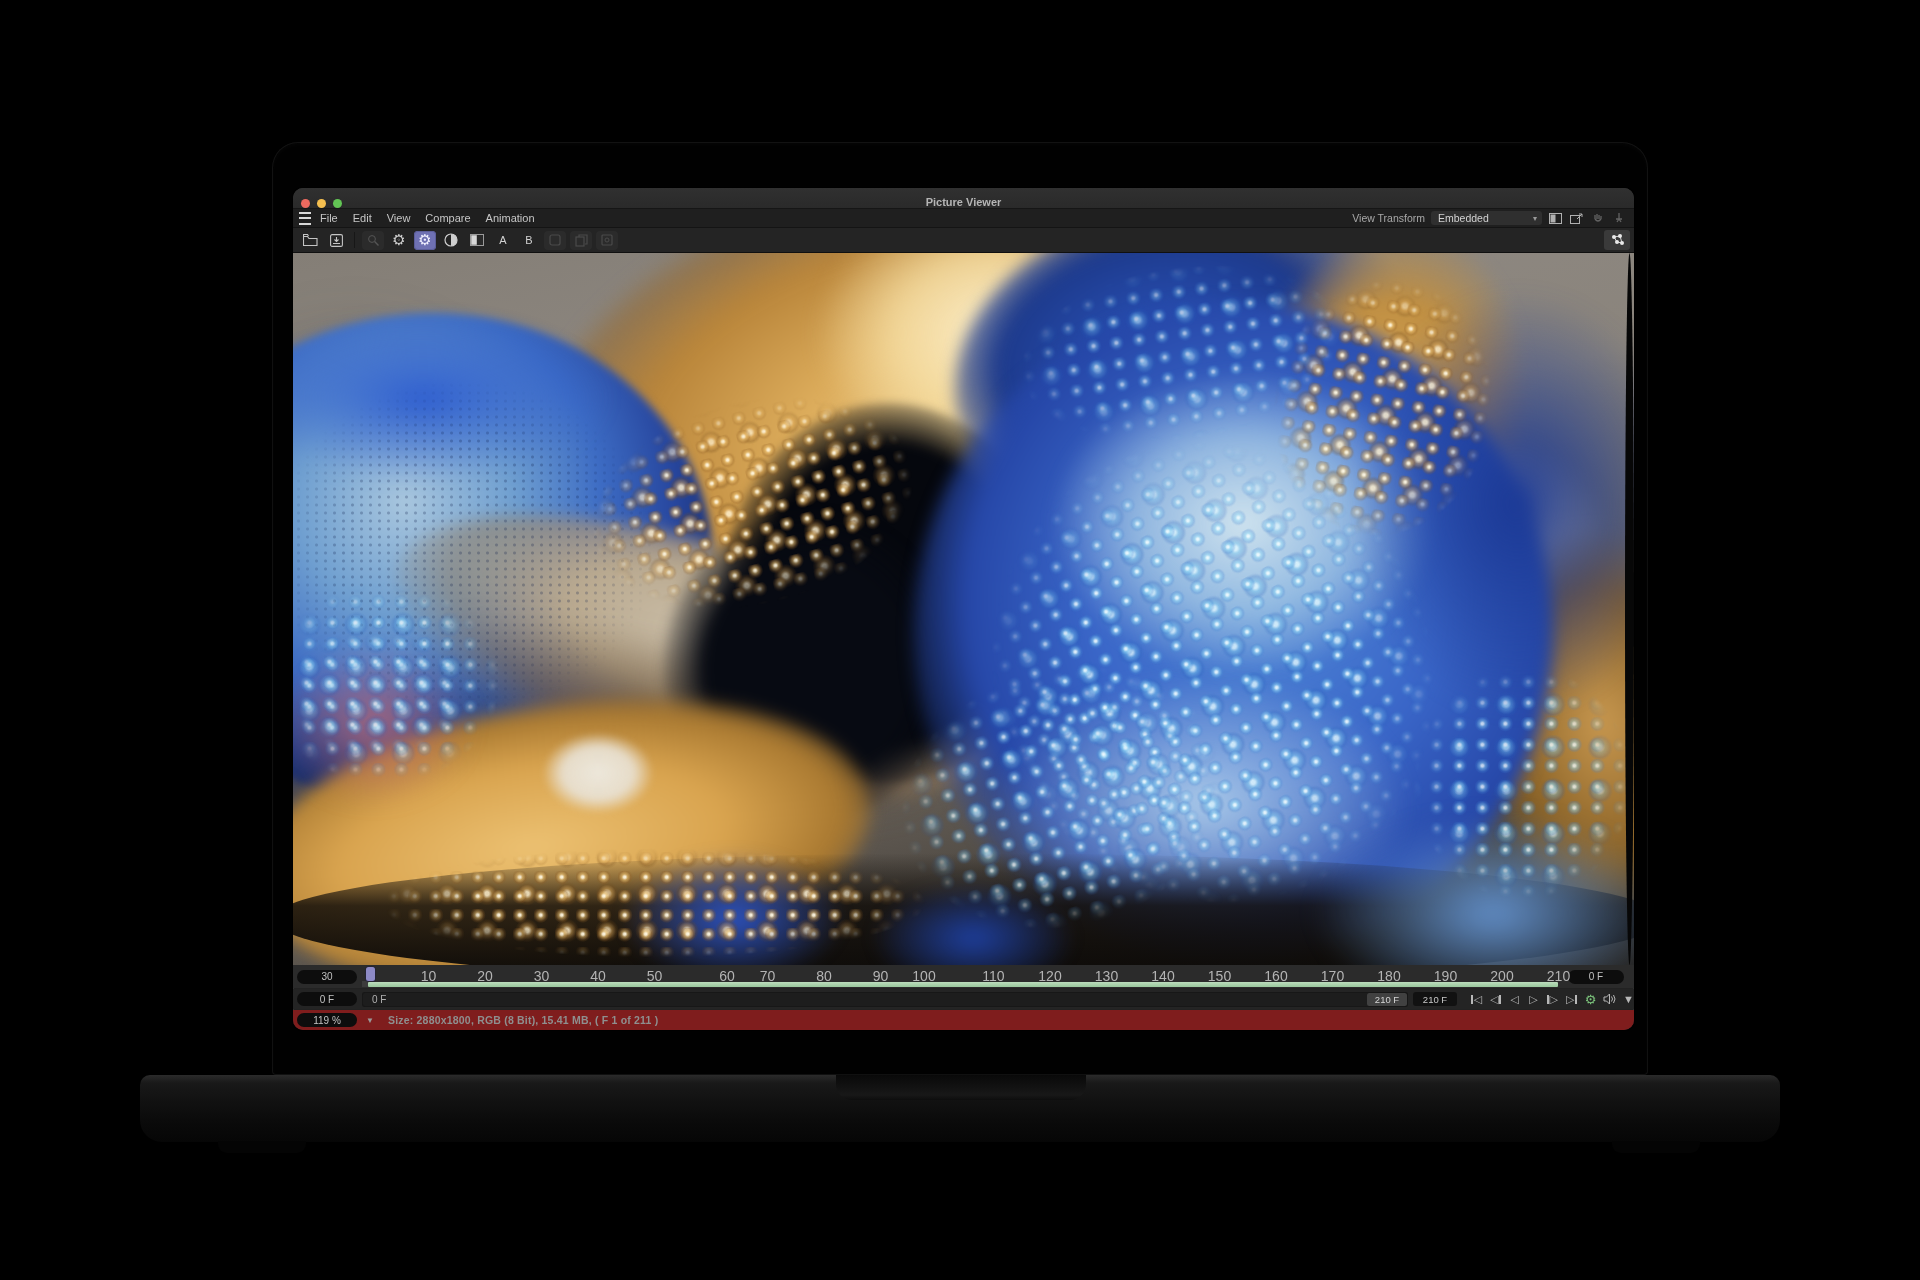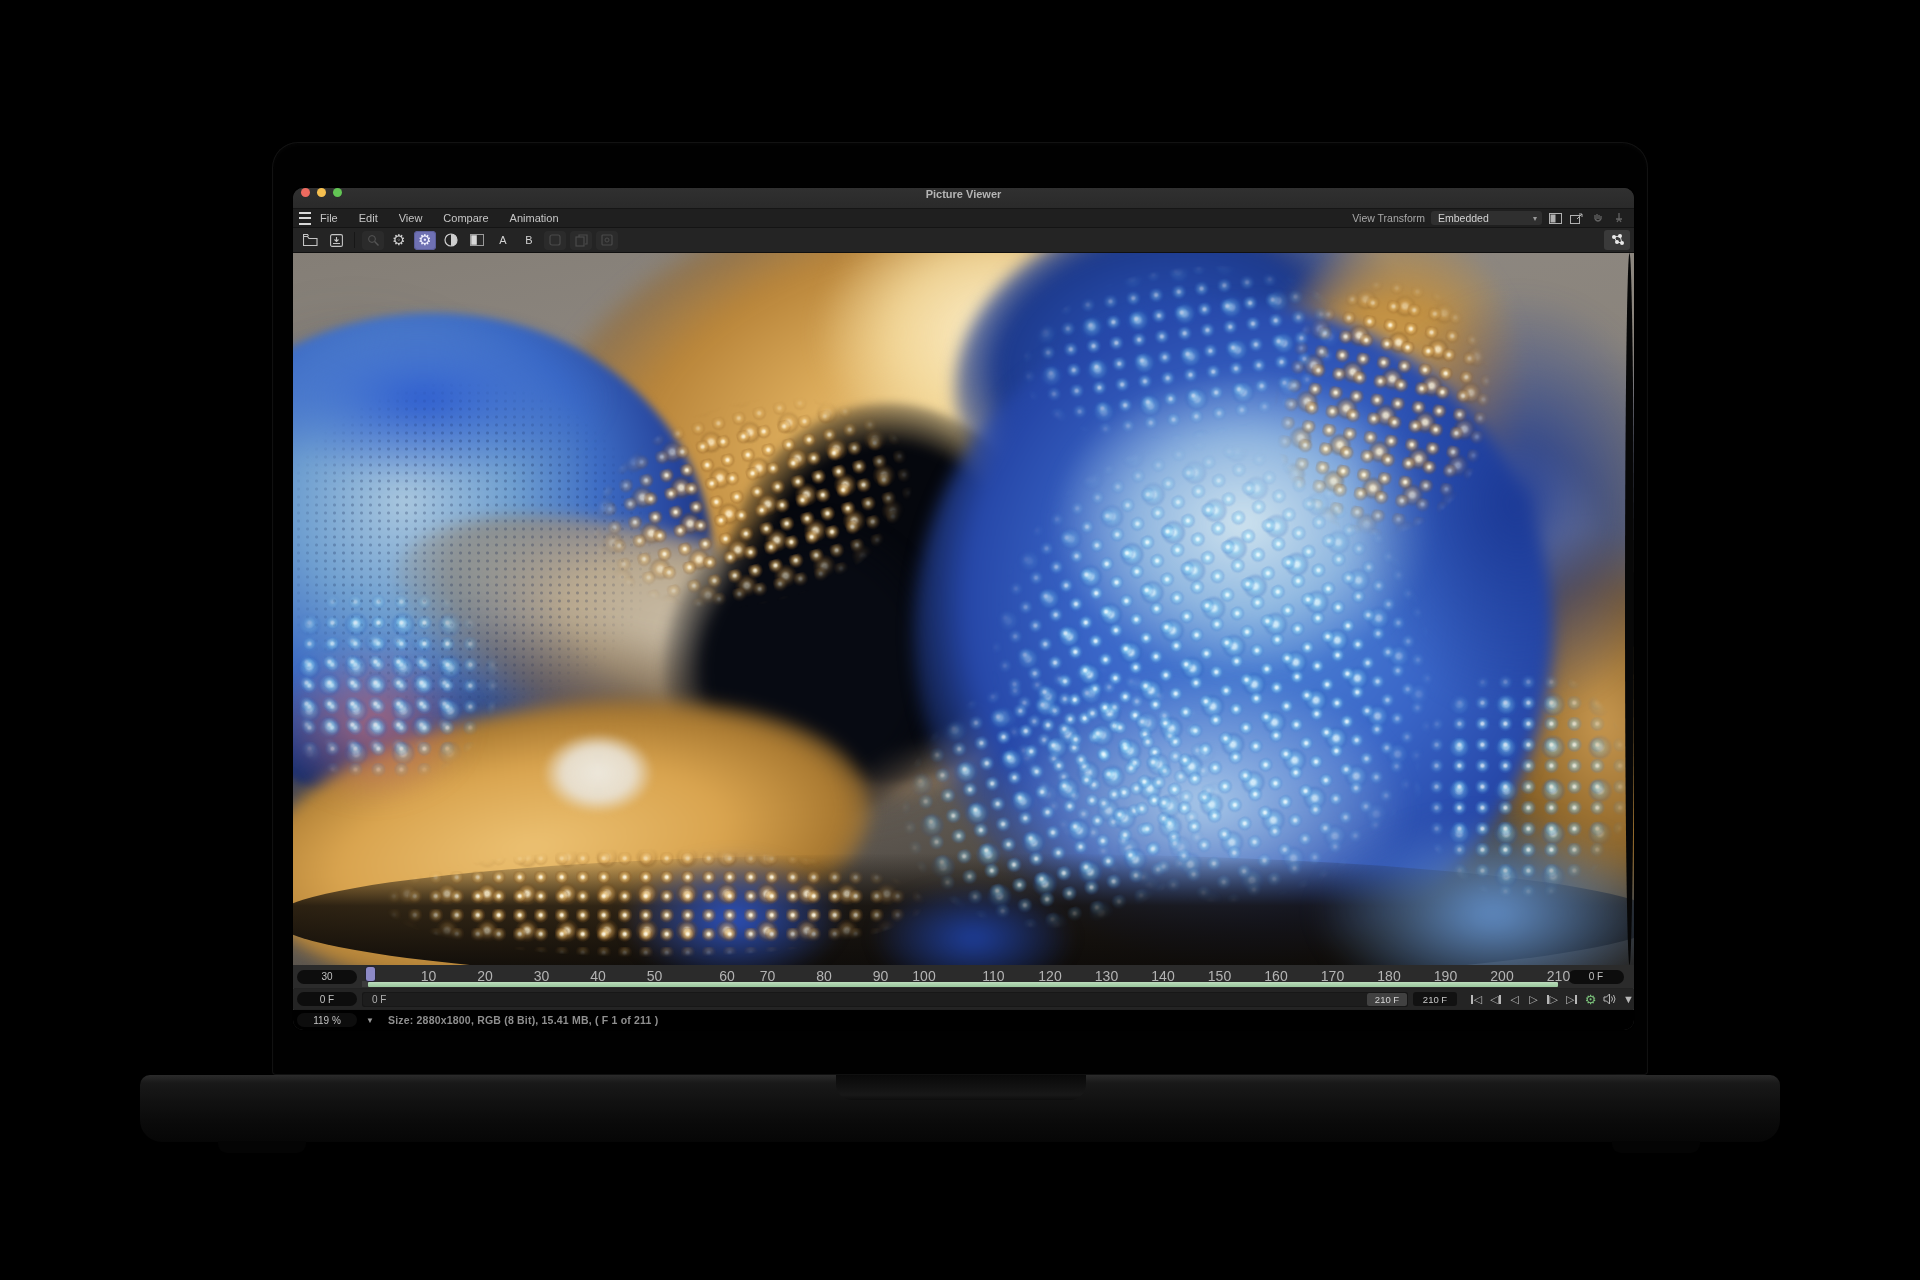--- a/index.html
+++ b/index.html
@@ -14,28 +14,28 @@
   #base-notch{left:696px;top:0;width:250px;height:25px;border-radius:0 0 16px 16px;
     background:linear-gradient(180deg,#090909,#181818 80%,#0d0d0d);}
   .foot{top:1141px;width:88px;height:12px;background:#040404;border-radius:0 0 9px 9px;}
   #foot-l{left:218px;} #foot-r{left:1612px;}
 
   
   #window{left:293px;top:188px;width:1341px;height:842px;border-radius:10px;overflow:hidden;
     background:#222;display:flex;flex-direction:column;
     box-shadow:0 0 0 1px rgba(0,0,0,.9), inset 0 0 0 1px rgba(255,255,255,.06), 0 24px 70px rgba(0,0,0,.55);}
   #titlebar{height:20px;background:linear-gradient(#303030,#2a2a2a);border-bottom:1px solid #161616;
-    display:flex;align-items:flex-start;position:relative;flex:0 0 auto;}
+    display:flex;align-items:flex-end;position:relative;flex:0 0 auto;}
   .tl{width:9px;height:9px;border-radius:50%;margin-left:7px;}
   .tl.red{background:#ed6a5f;margin-left:8px;} .tl.yel{background:#f5bf4f;} .tl.grn{background:#62c554;}
   #title{position:absolute;left:0;right:0;text-align:center;font-size:11px;font-weight:700;color:#b5b5b5;}
 
   #menubar{height:18px;background:#1f1f1f;border-bottom:1px solid #141414;display:flex;align-items:center;
     font-size:11px;color:#c6c6c6;flex:0 0 auto;position:relative;}
-  #menu-items{display:flex;gap:21px;margin-left:9px;}
+  #menu-items{display:flex;gap:15px;margin-left:9px;}
   .menu-item{cursor:default;}
   #hamburger{width:12px;height:9px;margin-left:6px;border-top:2px solid #d8d8d8;border-bottom:2px solid #d8d8d8;
     background:linear-gradient(#0000 0 3px,#d8d8d8 3px 5px,#0000 5px);flex:0 0 auto;}
   #menubar-right{margin-left:auto;display:flex;align-items:center;gap:6px;margin-right:8px;}
   #vt-label{font-size:10.5px;color:#a8a8a8;}
   #vt-select{width:104px;height:14px;background:#2f2f2f;border-radius:3px;display:flex;align-items:center;
     font-size:10.5px;color:#d2d2d2;padding-left:7px;position:relative;}
   #vt-select .arrow{position:absolute;right:5px;font-size:8px;color:#9a9a9a;}
   .hicon{display:flex;align-items:center;justify-content:center;width:15px;height:15px;}
 
@@ -150,21 +150,21 @@
   #range-start-label{font-size:10px;color:#b0b0b0;margin-left:10px;}
   #range-end-handle{position:absolute;right:1px;top:1px;width:40px;height:13px;background:#414141;border-radius:2.5px;
     color:#d6d6d6;font-size:9.5px;display:flex;align-items:center;justify-content:center;}
   #endframe-field{width:44px;height:14px;margin-left:5px;background:#111;border-radius:3px;color:#c8c8c8;
     font-size:9.5px;display:flex;align-items:center;justify-content:center;flex:0 0 auto;}
   #playback{display:flex;align-items:center;margin-left:13px;gap:6px;color:#b8b8b8;}
   .pb{font-size:11px;line-height:1;display:flex;align-items:center;gap:1px;width:13px;justify-content:center;}
   .pb .vb{width:1.5px;height:9px;background:#b8b8b8;display:inline-block;}
   .pb.gear-green{color:#7cc47c;font-size:13px;}
 
-  #status-row{height:20px;margin-top:1px;background:#000000;display:flex;align-items:center;flex:0 0 auto;padding-left:4px;}
+  #status-row{height:20px;margin-top:1px;background:#7f1d1d;display:flex;align-items:center;flex:0 0 auto;padding-left:4px;}
   #zoom-dd{font-size:8px;color:#9a9a9a;margin-left:9px;}
   #status-text{font-size:10.5px;color:#8f8f8f;margin-left:14px;letter-spacing:.2px;font-weight:bold;}
   #win-bottom-pad{flex:1 1 auto;background:#242424;}
 
   svg{display:block;}
 </style>
 </head>
 <body>
 
 <div class="abs" id="screen"></div>

